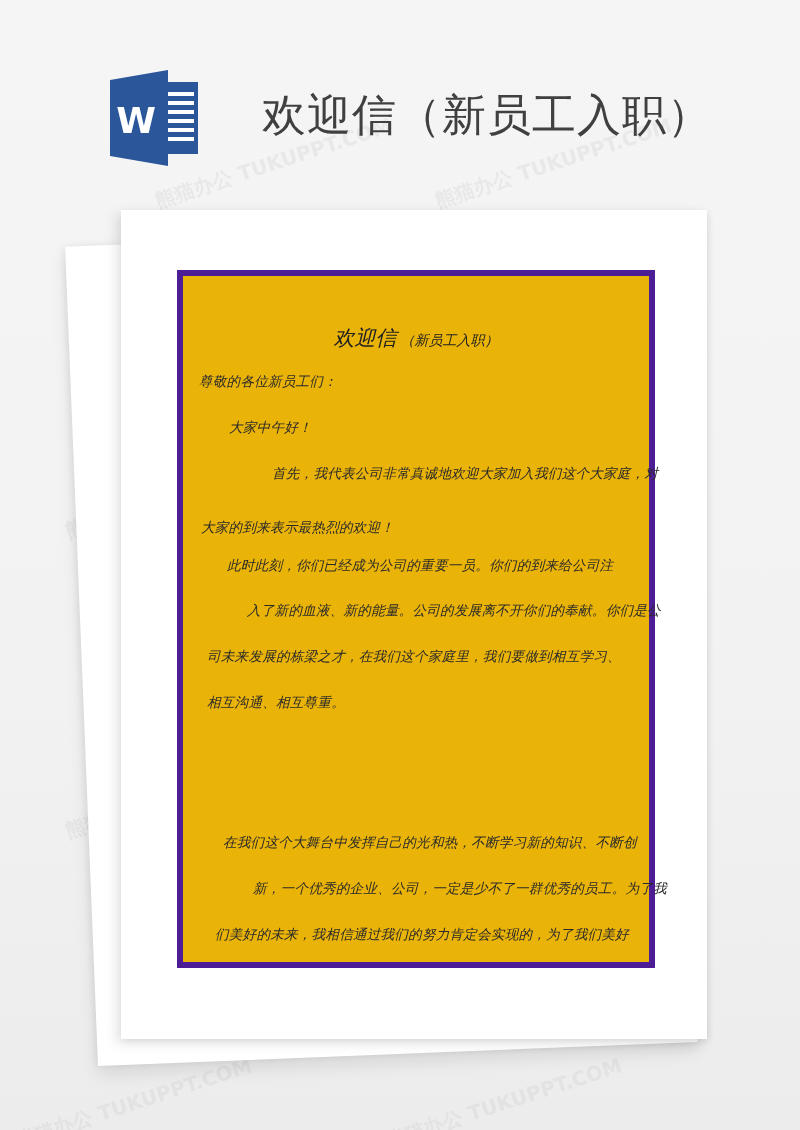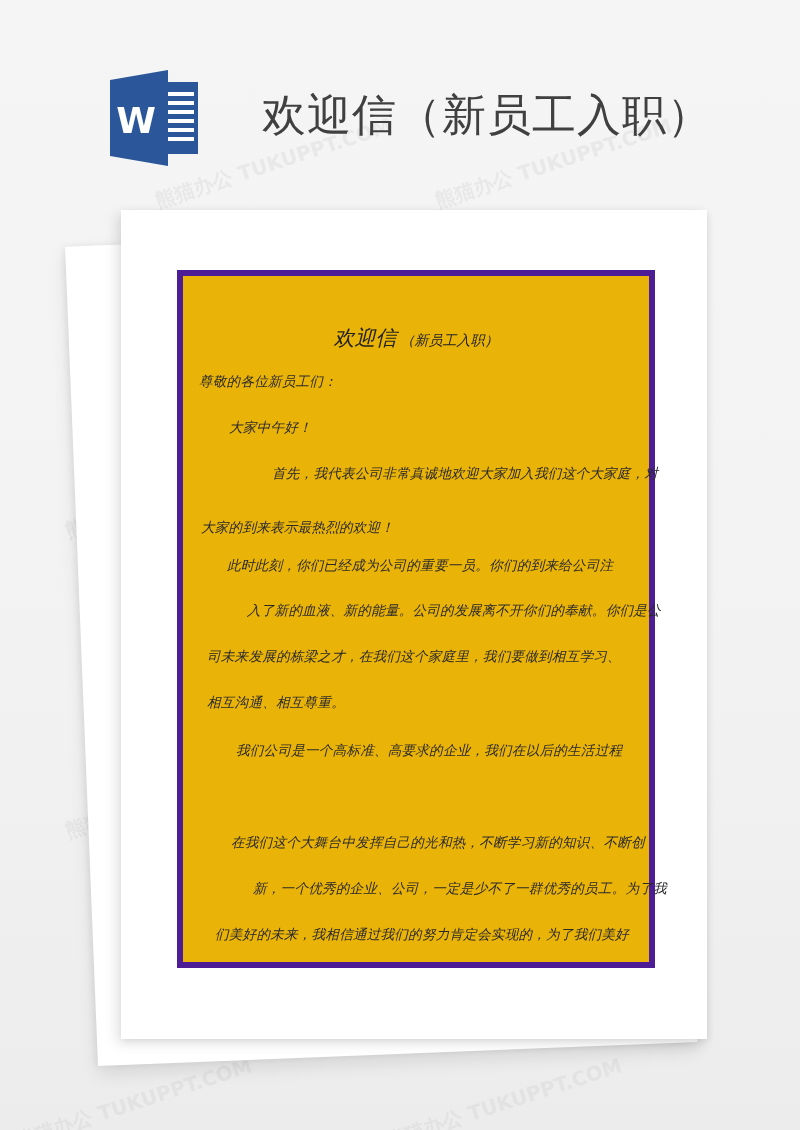--- a/index.html
+++ b/index.html
@@ -86,18 +86,17 @@
     <div class="line" style="left:46px;top:143px;">大家中午好！</div>
 
     <div class="line" style="left:46px;top:189px;margin-left:43px;">首先，我代表公司非常真诚地欢迎大家加入我们这个大家庭，对</div>
     <div class="line" style="left:18px;top:243px;">大家的到来表示最热烈的欢迎！</div>
 
     <div class="line" style="left:44px;top:281px;">此时此刻，你们已经成为公司的重要一员。你们的到来给公司注</div>
     <div class="line" style="left:24px;top:326px;margin-left:40px;">入了新的血液、新的能量。公司的发展离不开你们的奉献。你们是公</div>
     <div class="line" style="left:24px;top:372px;">司未来发展的栋梁之才，在我们这个家庭里，我们要做到相互学习、</div>
     <div class="line" style="left:24px;top:418px;">相互沟通、相互尊重。</div>
 
-    <div class="line" style="left:53px;top:466px;">我们公司是一个高标准、高要求的企业，我们在以后的生活过程</div>
-    <div class="line" style="left:48px;top:558px;">在我们这个大舞台中发挥自己的光和热，不断学习新的知识、不断创</div>
+    <div class="line" style="left:40px;top:558px;">在我们这个大舞台中发挥自己的光和热，不断学习新的知识、不断创</div>
     <div class="line" style="left:32px;top:604px;margin-left:38px;">新，一个优秀的企业、公司，一定是少不了一群优秀的员工。为了我</div>
     <div class="line" style="left:32px;top:650px;">们美好的未来，我相信通过我们的努力肯定会实现的，为了我们美好</div>
   </div>
 </div>
 
 </body></html>

